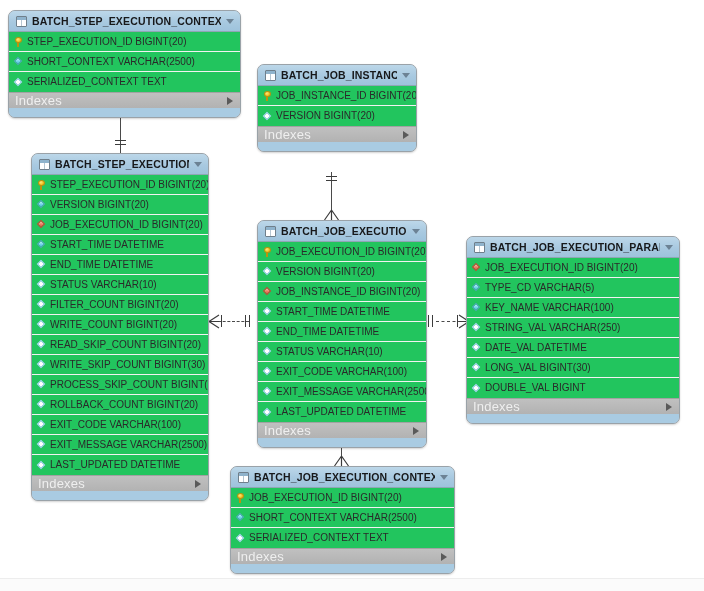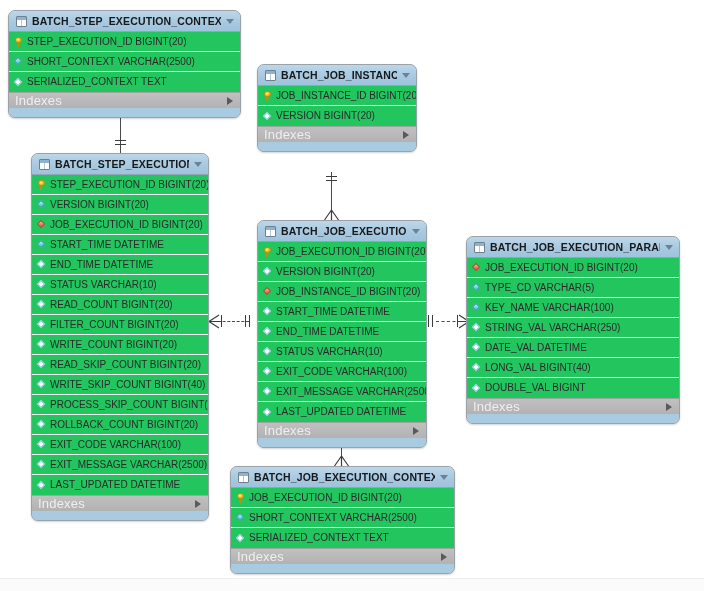--- a/index.html
+++ b/index.html
@@ -258,37 +258,33 @@
           <div class="col">
             <span class="ci dia nu"></span>
             <span class="ctext">END_TIME DATETIME</span>
           </div>
           <div class="col">
             <span class="ci dia nu"></span>
             <span class="ctext">STATUS VARCHAR(10)</span>
           </div>
           <div class="col">
             <span class="ci dia nu"></span>
-            <span class="ctext">READ_COUNT BIGINT(20)</span>
-          </div>
-          <div class="col">
-            <span class="ci dia nu"></span>
             <span class="ctext">FILTER_COUNT BIGINT(20)</span>
           </div>
           <div class="col">
             <span class="ci dia nu"></span>
             <span class="ctext">WRITE_COUNT BIGINT(20)</span>
           </div>
           <div class="col">
             <span class="ci dia nu"></span>
             <span class="ctext">READ_SKIP_COUNT BIGINT(20)</span>
           </div>
           <div class="col">
             <span class="ci dia nu"></span>
-            <span class="ctext">WRITE_SKIP_COUNT BIGINT(40)</span>
+            <span class="ctext">WRITE_SKIP_COUNT BIGINT(30)</span>
           </div>
           <div class="col">
             <span class="ci dia nu"></span>
             <span class="ctext">PROCESS_SKIP_COUNT BIGINT(20)</span>
           </div>
           <div class="col">
             <span class="ci dia nu"></span>
             <span class="ctext">ROLLBACK_COUNT BIGINT(20)</span>
           </div>
           <div class="col">
@@ -382,21 +378,21 @@
           <div class="col">
             <span class="ci dia nu"></span>
             <span class="ctext">STRING_VAL VARCHAR(250)</span>
           </div>
           <div class="col">
             <span class="ci dia nu"></span>
             <span class="ctext">DATE_VAL DATETIME</span>
           </div>
           <div class="col">
             <span class="ci dia nu"></span>
-            <span class="ctext">LONG_VAL BIGINT(40)</span>
+            <span class="ctext">LONG_VAL BIGINT(30)</span>
           </div>
           <div class="col">
             <span class="ci dia nu"></span>
             <span class="ctext">DOUBLE_VAL BIGINT</span>
           </div>
         </div>
         <div class="idx">
           <span class="idx-label">Indexes</span>
           <span class="idx-arrow"></span>
         </div>

